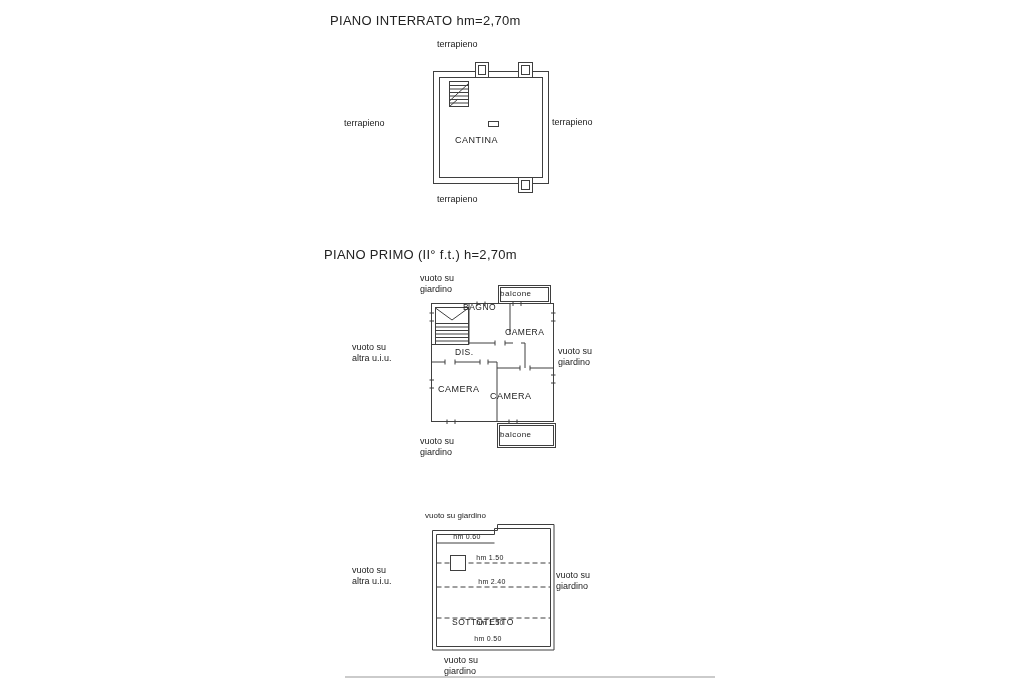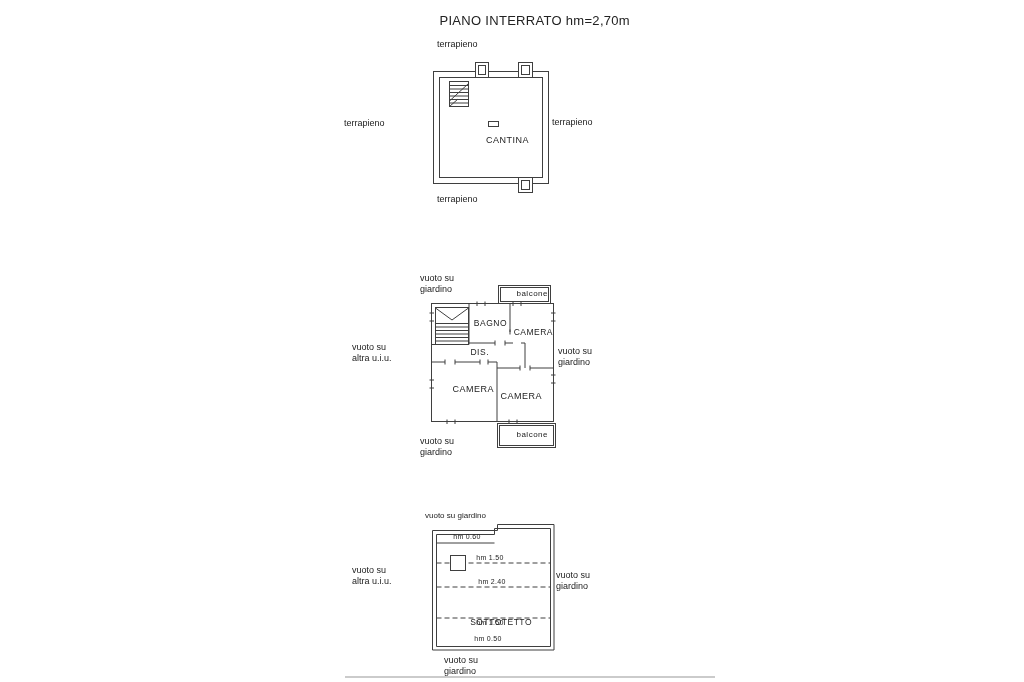--- a/index.html
+++ b/index.html
@@ -2,30 +2,30 @@
 <html style="--bg: #ffffff; --line: #3f3f3f; --txt: #222222; --divider: #cbcbcb;"><head>
 <meta charset="utf-8">
 <style>
   html,body{margin:0;padding:0;background:#fff;}
   #canvas{
     position:relative;width:1024px;height:682px;background:var(--bg,#fff);
     font-family:"Liberation Sans",sans-serif;color:var(--txt,#222);overflow:hidden;
   }
   .plan-svg{position:absolute;color:var(--line,#3f3f3f);}
   .title{
-    position:absolute;text-align:right;font-size:13px;letter-spacing:.3px;
+    position:absolute;text-align:left;font-size:13px;letter-spacing:.3px;
     color:var(--txt,#222);white-space:nowrap;
   }
   .lbl{
     position:absolute;text-align:left;font-size:9px;line-height:11px;
     color:var(--txt,#222);white-space:pre-line;
   }
   .lbl.small{font-size:8px;line-height:10px;}
   .room{
-    position:absolute;text-align:right;font-size:9px;letter-spacing:.5px;
+    position:absolute;text-align:left;font-size:9px;letter-spacing:.5px;
     color:var(--txt,#222);white-space:nowrap;
   }
   .room.sm{font-size:8.5px;}
   .hlabel{
     position:absolute;text-align:center;font-size:7px;letter-spacing:.3px;
     color:var(--txt,#222);white-space:nowrap;
   }
   .divider{position:absolute;height:2px;background:var(--divider,#cbcbcb);}
 </style>
 </head>
@@ -60,20 +60,21 @@
         <rect x="24.5" y="26.5" width="19" height="25"></rect>
         <path d="M24.5 30.5H43.5 M24.5 34H43.5 M24.5 37.5H43.5 M24.5 41H43.5 M24.5 44.5H43.5 M24.5 48H43.5"></path>
         <path d="M24.5 46L43.5 28.5 M24.5 51.5L33 44"></path>
       </g>
       <rect x="63.5" y="66.5" width="10" height="5"></rect>
     </g>
   </svg>
 
   <div class="room" style="left:455px;top:135px;width:74px;">CANTINA</div>
 
+  <div class="title" style="left:324px;top:247px;width:300px;">PIANO PRIMO (II° f.t.) h=2,70m</div>
 
   <div class="lbl" style="left:420px;top:273px;width:66px;">vuoto su
 giardino</div>
   <div class="lbl" style="left:352px;top:342px;width:66px;">vuoto su
 altra u.i.u.</div>
   <div class="lbl" style="left:558px;top:346px;width:56px;">vuoto su
 giardino</div>
   <div class="lbl" style="left:420px;top:436px;width:62px;">vuoto su
 giardino</div>
 
@@ -110,21 +111,21 @@
         <path d="M22 139.5V144 M30 139.5V144 M84 139.5V144 M92 139.5V144"></path>
       </g>
       <g>
         <rect x="72.5" y="143.5" width="58" height="24"></rect>
         <rect x="74.5" y="145.5" width="54" height="20"></rect>
       </g>
     </g>
   </svg>
 
   <div class="room sm" style="left:500px;top:289px;width:48px;font-size:8px;">balcone</div>
-  <div class="room sm" style="left:463px;top:318px;width:44px;">BAGNO</div>
+  <div class="room sm" style="left:463px;top:302px;width:44px;">BAGNO</div>
   <div class="room sm" style="left:505px;top:327px;width:48px;">CAMERA</div>
   <div class="room sm" style="left:455px;top:347px;width:34px;">DIS.</div>
   <div class="room" style="left:438px;top:384px;width:56px;">CAMERA</div>
   <div class="room" style="left:490px;top:391px;width:52px;">CAMERA</div>
   <div class="room sm" style="left:500px;top:430px;width:48px;font-size:8px;">balcone</div>
 
 
   <div class="lbl small" style="left:425px;top:511px;width:110px;">vuoto su giardino</div>
   <div class="lbl" style="left:352px;top:565px;width:66px;">vuoto su
 altra u.i.u.</div>

